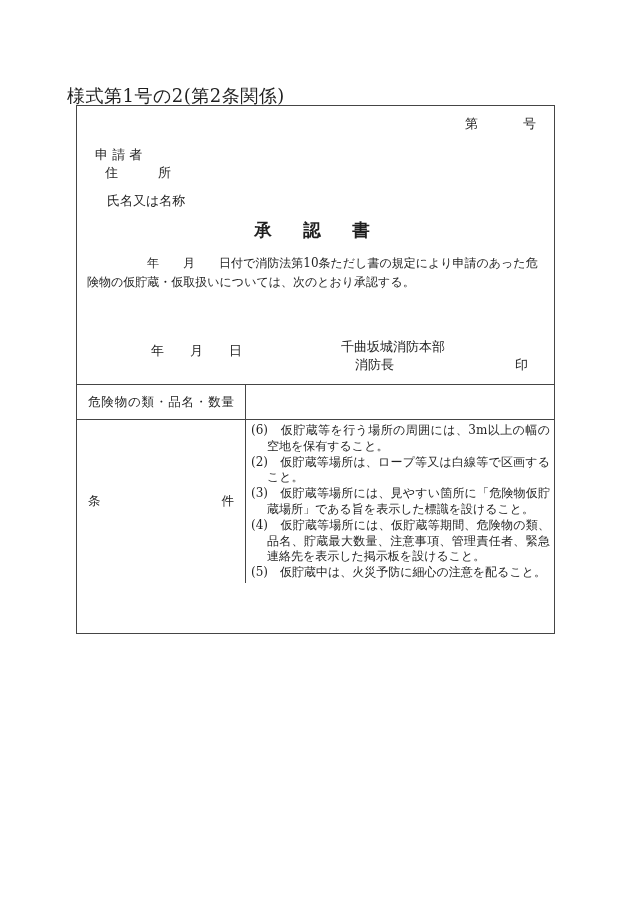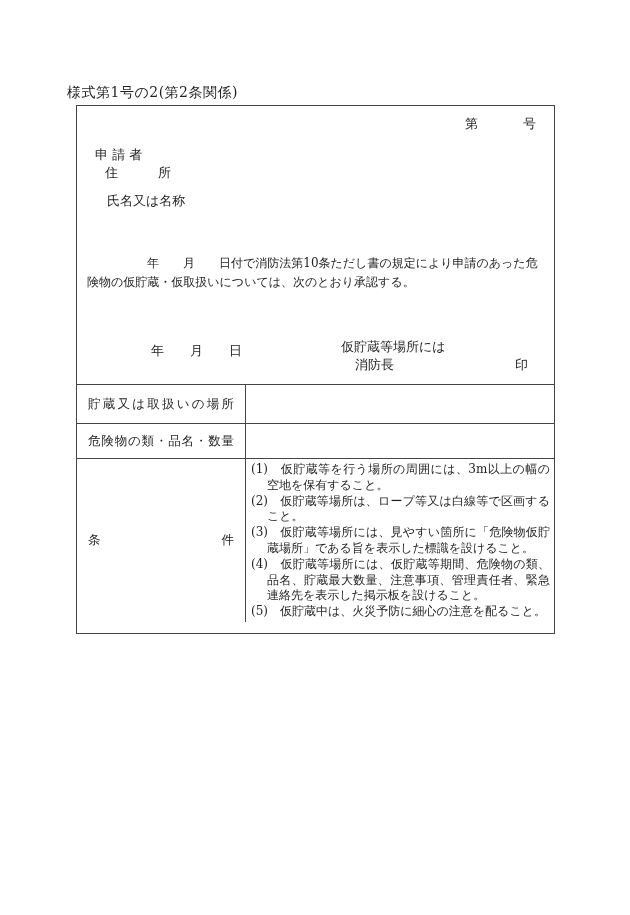--- a/index.html
+++ b/index.html
@@ -9,21 +9,21 @@
     height: 915px;
     background: #ffffff;
     font-family: "DejaVu Serif", "Liberation Serif", serif;
     color: #1f1f1f;
     overflow: hidden;
   }
   .form-ref {
     position: absolute;
     left: 67px;
     top: 84px;
-    font-size: 14px;
+    font-size: 18px;
     letter-spacing: 0.5px;
   }
   .box {
     position: absolute;
     left: 76px;
     top: 105px;
     width: 477px;
     height: 527px;
     border: 1px solid #454545;
     box-sizing: content-box;
@@ -123,46 +123,43 @@
   <div class="box">
 
     <div class="top-section">
       <span class="doc-no-prefix">第</span>
       <span class="doc-no-suffix">号</span>
 
       <div class="applicant-label">申 請 者</div>
       <div class="address-label">住所</div>
       <div class="name-label">氏名又は名称</div>
 
+      <div class="doc-title">承　認　書</div>
 
       <div class="body-text">　　　　　年　　月　　日付で消防法第10条ただし書の規定により申請のあった危
 険物の仮貯蔵・仮取扱いについては、次のとおり承認する。</div>
 
       <div class="date-line">年　　月　　日</div>
 
-      <div class="issuer-org">仮貯蔵等場所には</div>
+      <div class="issuer-org">千曲坂城消防本部</div>
       <div class="issuer-title">消防長</div>
       <div class="issuer-seal">印</div>
     </div>
 
     <table class="form-table">
       <tbody>
-          <tr class="row-location">
-        <th>貯蔵又は取扱いの場所</th>
-        <td></td>
-      </tr>
       <tr class="row-hazmat">
         <th>危険物の類・品名・数量</th>
         <td></td>
       </tr>
       <tr class="row-conditions">
         <th>条件</th>
         <td class="conditions-cell">
           <ul class="cond-list">
-            <li>(1)　仮貯蔵等を行う場所の周囲には、3m以上の幅の空地を保有すること。</li>
+            <li>(6)　仮貯蔵等を行う場所の周囲には、3m以上の幅の空地を保有すること。</li>
             <li>(2)　仮貯蔵等場所は、ロープ等又は白線等で区画すること。</li>
             <li>(3)　仮貯蔵等場所には、見やすい箇所に「危険物仮貯蔵場所」である旨を表示した標識を設けること。</li>
             <li>(4)　仮貯蔵等場所には、仮貯蔵等期間、危険物の類、品名、貯蔵最大数量、注意事項、管理責任者、緊急連絡先を表示した掲示板を設けること。</li>
             <li>(5)　仮貯蔵中は、火災予防に細心の注意を配ること。</li>
           </ul>
         </td>
       </tr>
     </tbody>
       </table>
 

